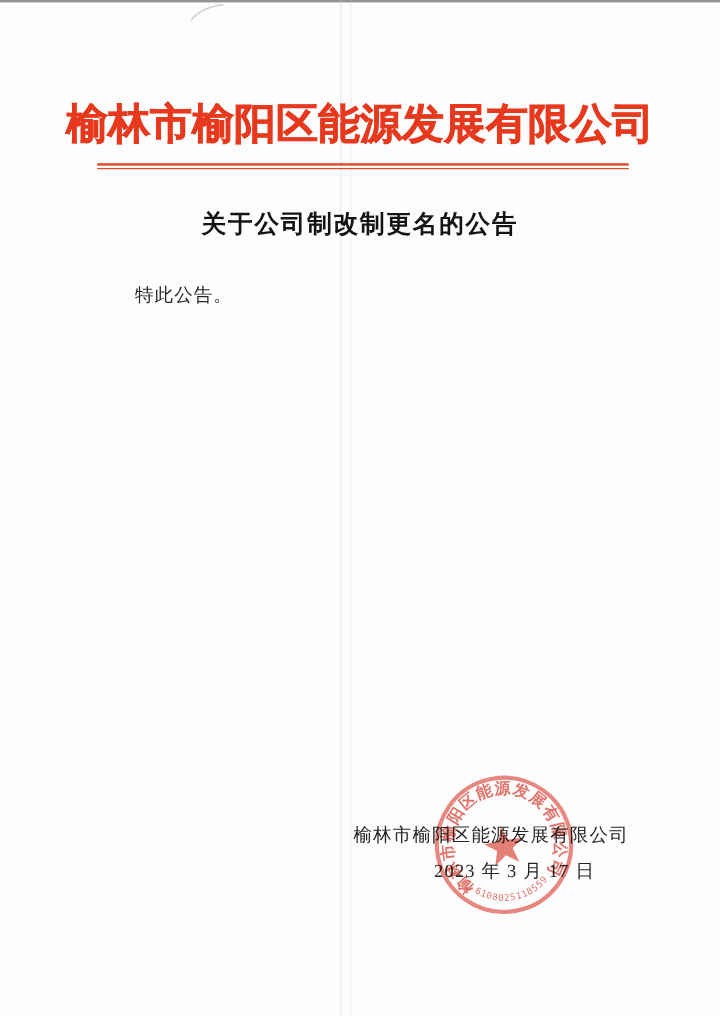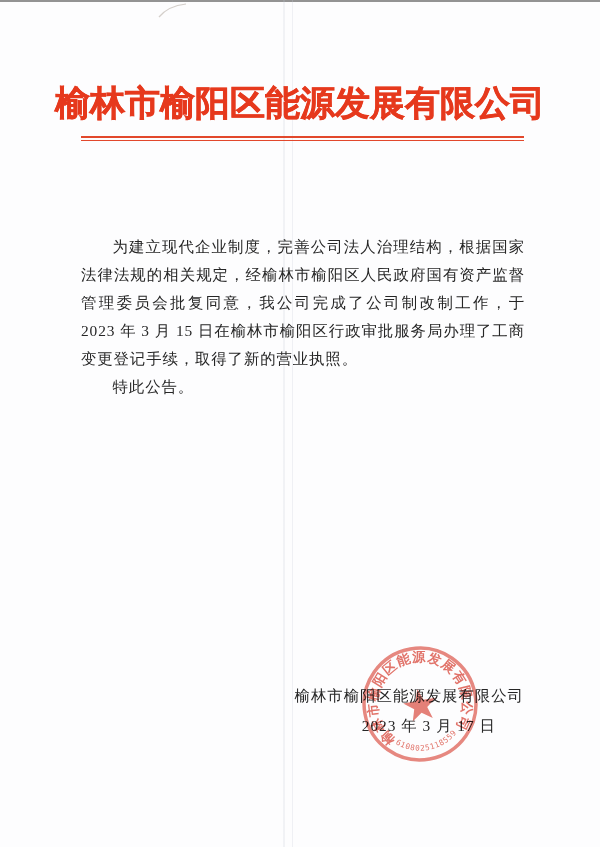--- a/index.html
+++ b/index.html
@@ -68,23 +68,23 @@
   <div class="scan-crease2"></div>
 
   <svg class="pen-mark" viewBox="0 0 30 16">
     <path d="M1,14 Q10,3 28,1" fill="none" stroke="#c2bab4" stroke-width="1.2" opacity=".7"></path>
   </svg>
 
   <h1 class="letterhead">榆林市榆阳区能源发展有限公司</h1>
 
   <div class="red-rule"></div>
 
+  <h2 class="doc-title">关于公司制改制更名的公告</h2>
 
   <div class="body-text">
-      <p class="para">为建立现代企业制度，完善公司法人治理结构，根据国家法律法规的相关规定，经榆林市榆阳区人民政府国有资产监督管理委员会批复同意，我公司完成了公司制改制工作，于 2023 年 3 月 15 日在榆林市榆阳区行政审批服务局办理了工商变更登记手续，取得了新的营业执照。</p>
       <p class="para">特此公告。</p>
     </div>
 
   <div class="sig-company">榆林市榆阳区能源发展有限公司</div>
   <div class="sig-date">2023 年 3 月 17 日</div>
 
   <svg class="seal" viewBox="0 0 124 124">
     <g transform="rotate(-10 62 62)" opacity="0.88">
       <circle cx="62" cy="62" r="55" fill="none" stroke="#dc4f42" stroke-width="3.4" stroke-opacity=".85"></circle>
       <defs>

